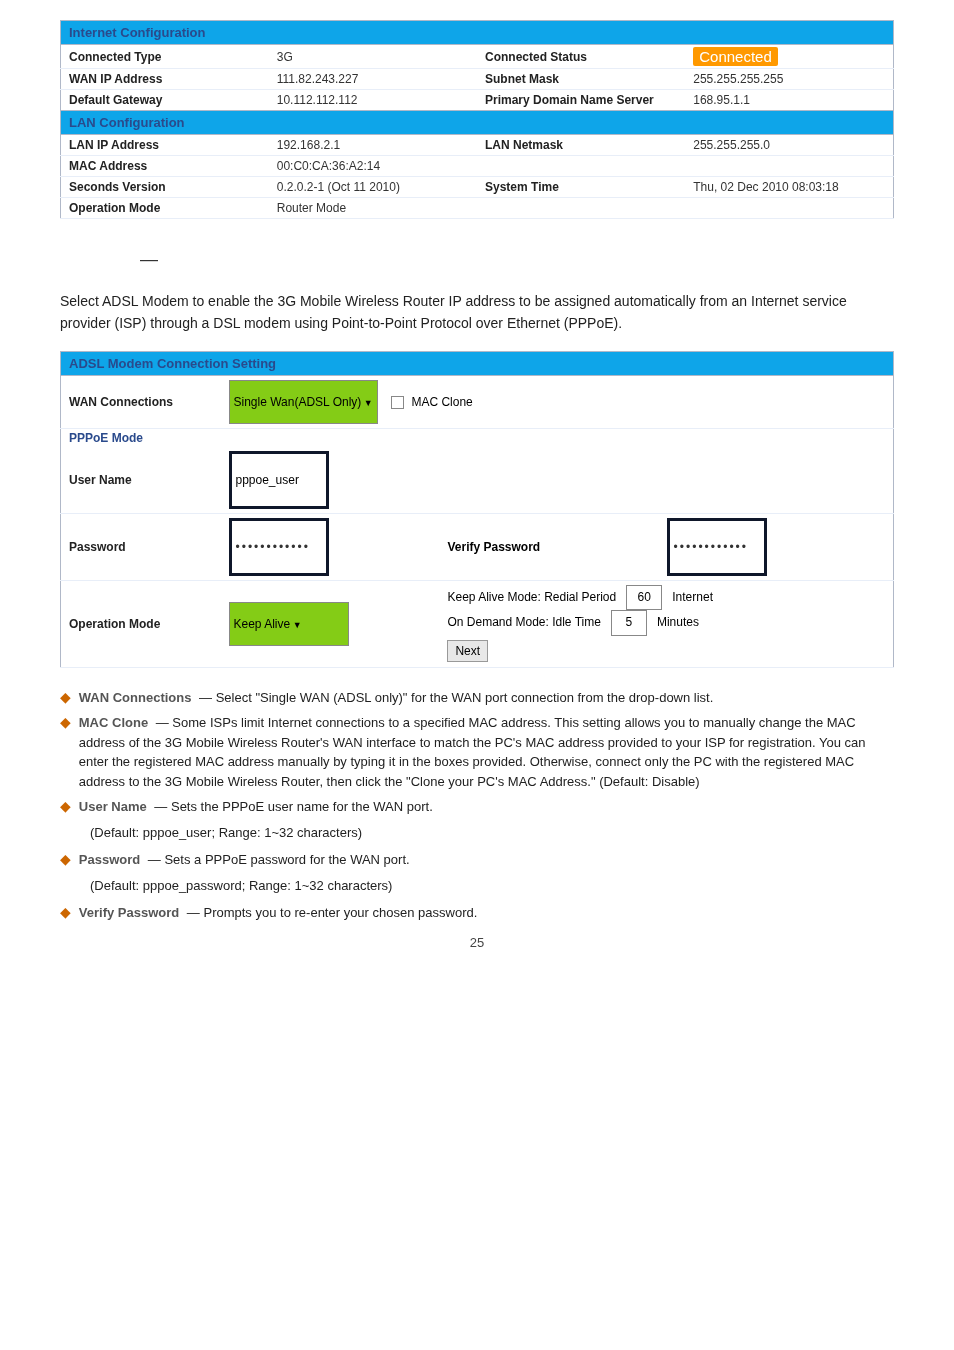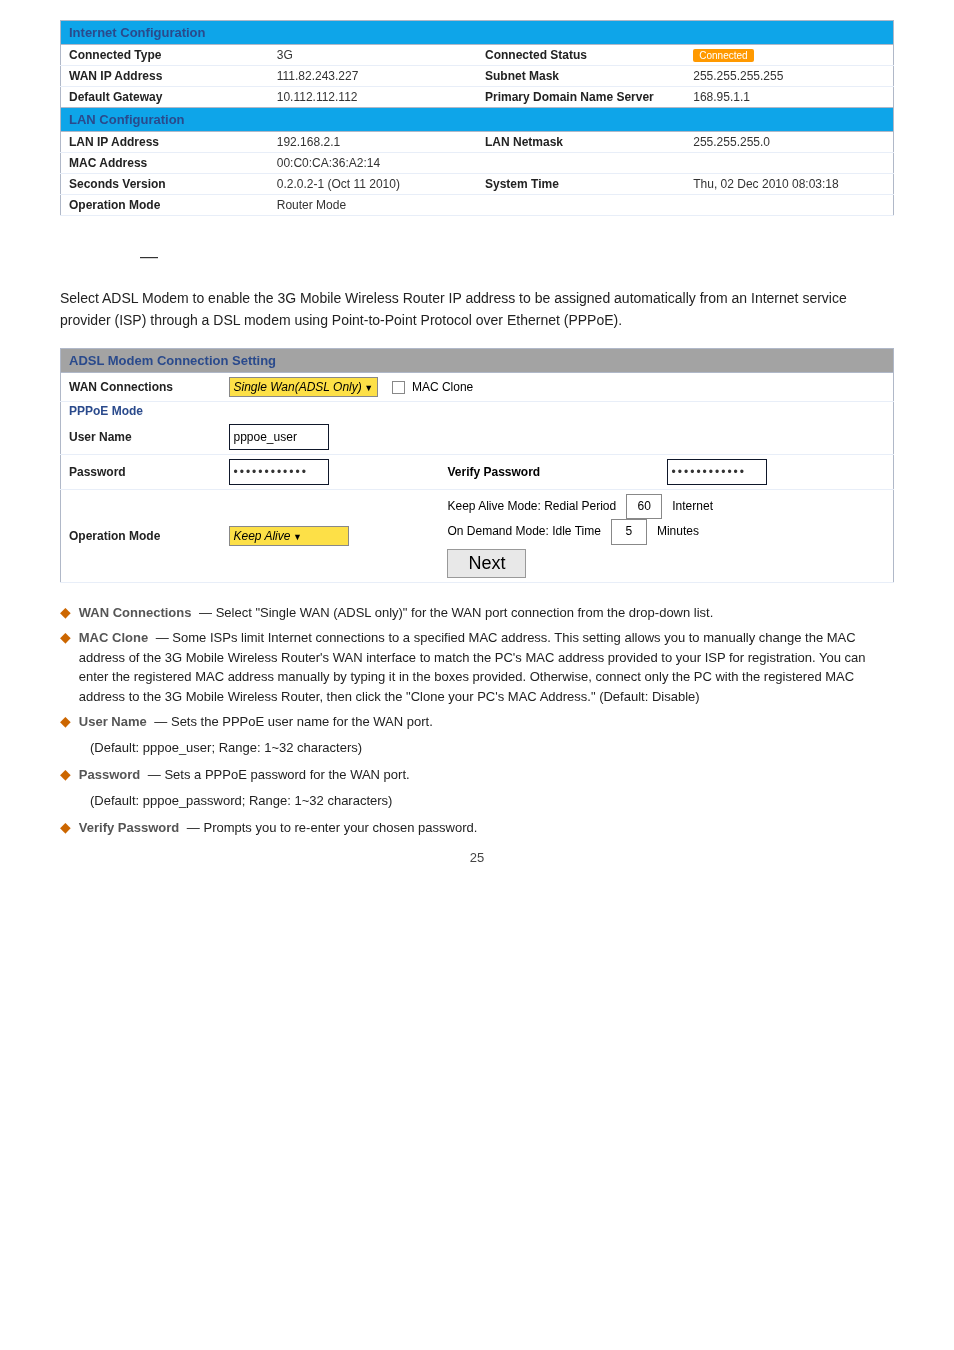--- a/index.html
+++ b/index.html
@@ -41,21 +41,21 @@
       color: #222;
     }
     .config-table td.value {
       width: 200px;
       color: #333;
     }
     .connected-badge {
       background: #ff9900;
       color: #fff;
       padding: 1px 6px;
-      font-size: 10px;
+      font-size: 15px;
       border-radius: 2px;
     }
     .config-row {
       border-bottom: 1px solid #e8eef8;
     }
 
     
     .dash-separator {
       font-size: 18px;
       margin: 30px 0 20px 80px;
@@ -71,21 +71,21 @@
     }
 
     
     .adsl-table {
       width: 100%;
       border-collapse: collapse;
       border: 1px solid #b0b8c8;
       margin-bottom: 20px;
     }
     .adsl-table th.adsl-header {
-      background: #a3a3a3;
+      background: #0ea5e9;
       color: #2a4a8c;
       font-weight: bold;
       font-size: 13px;
       padding: 4px 8px;
       text-align: left;
       border-bottom: 1px solid #b0b8c8;
     }
     .adsl-table td {
       padding: 4px 8px;
       vertical-align: middle;
@@ -97,57 +97,56 @@
       color: #222;
     }
     .adsl-table .pppoe-mode-row td {
       padding: 2px 8px;
     }
 
     
     .fake-select {
       display: inline-block;
       border: 1px solid #888;
-      padding: 2px 4px;
-      background: #fde047;
+      padding: 14px 4px;
+      background: #84cc16;
       font-size: 12px;
       min-width: 120px;
-      font-style: italic;
     }
     .fake-select-arrow::after {
       content: " ▼";
       font-size: 9px;
     }
     .fake-checkbox {
       display: inline-block;
       width: 13px;
       height: 13px;
       border: 1px solid #888;
       background: #fff;
       vertical-align: middle;
       margin-right: 4px;
     }
     .fake-input {
       display: inline-block;
-      border: 1px solid #0f172a;
-      padding: 5px 4px;
+      border: 3px solid #0f172a;
+      padding: 19px 4px;
       background: #fff;
       font-size: 12px;
       min-width: 100px;
     }
     .fake-password {
       letter-spacing: 2px;
       color: #333;
     }
     .next-btn {
       display: inline-block;
       background: #e8e8e8;
       border: 1px solid #999;
-      padding: 3px 20px;
-      font-size: 18px;
+      padding: 3px 7px;
+      font-size: 12px;
       cursor: pointer;
       margin-top: 4px;
     }
 
     
     .bullet-section {
       margin-bottom: 12px;
     }
     .bullet-line {
       display: flex;

